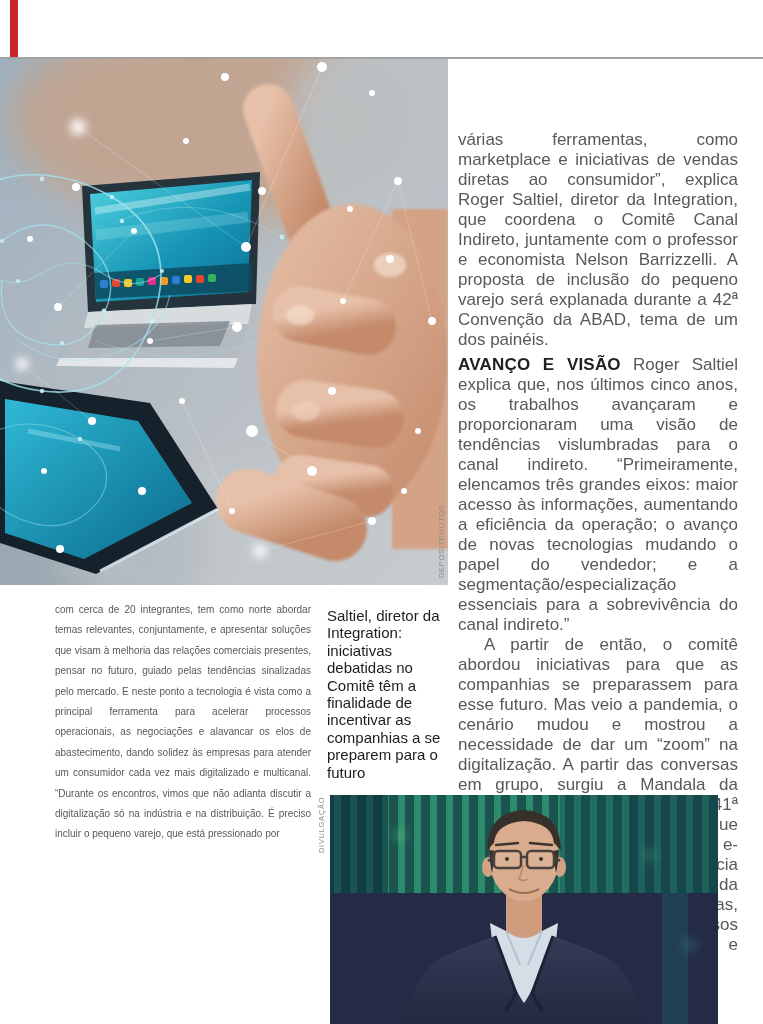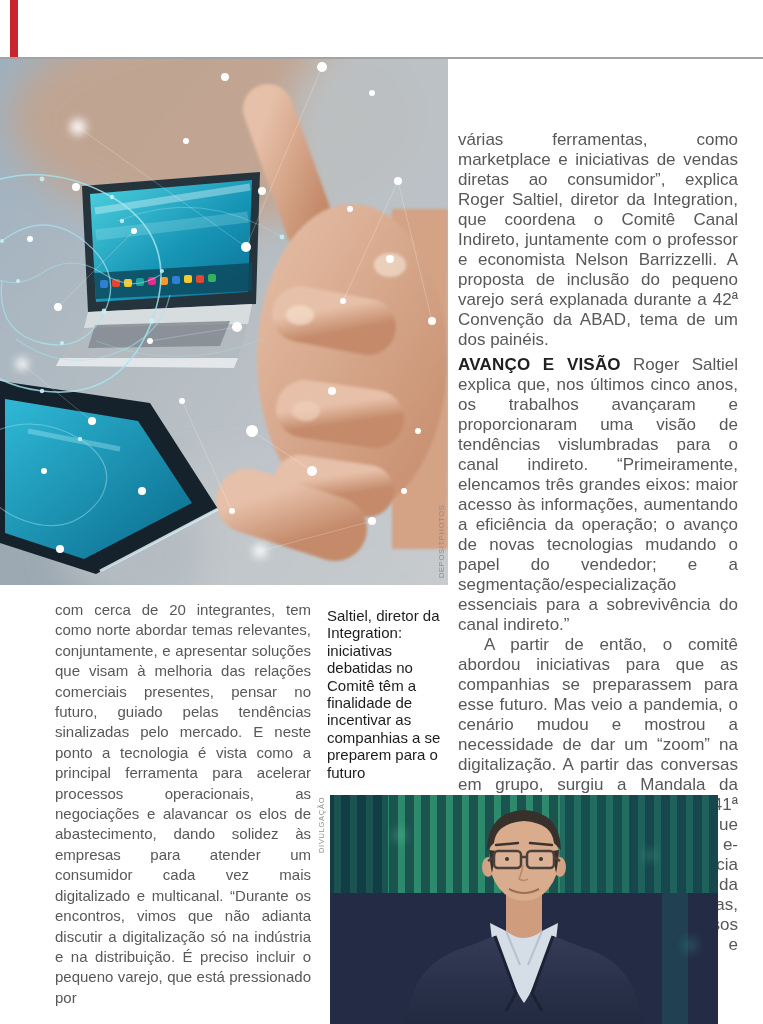--- a/index.html
+++ b/index.html
@@ -15,21 +15,21 @@
   .bottom-photo { position:absolute; left:330px; top:795px; width:388px; height:229px; overflow:hidden; }
   svg { display:block; }
   .credit {
     position:absolute; font-size:7.5px; letter-spacing:.7px; color:#8f8f8f;
     transform:rotate(-90deg); transform-origin:0 0; white-space:nowrap;
   }
   .credit-top { left:437px; top:578px; }
   .credit-bottom { left:317px; top:853px; }
   .col-left {
     position:absolute; left:55px; top:600px; width:256px;
-    font-size:15px; line-height:20.4px; color:#58585a; text-align:justify;
+    font-size:10px; line-height:20.4px; color:#58585a; text-align:justify;
   }
   .caption {
     position:absolute; left:327px; top:607px; width:124px;
     font-size:15px; line-height:17.4px; font-weight:400; color:#1c1c1e;
   }
   .col-right {
     position:absolute; left:458px; top:130px; width:280px;
     font-size:17px; line-height:20px; color:#58585a; text-align:justify;
   }
   .col-right p + p { margin-top:5px; }

